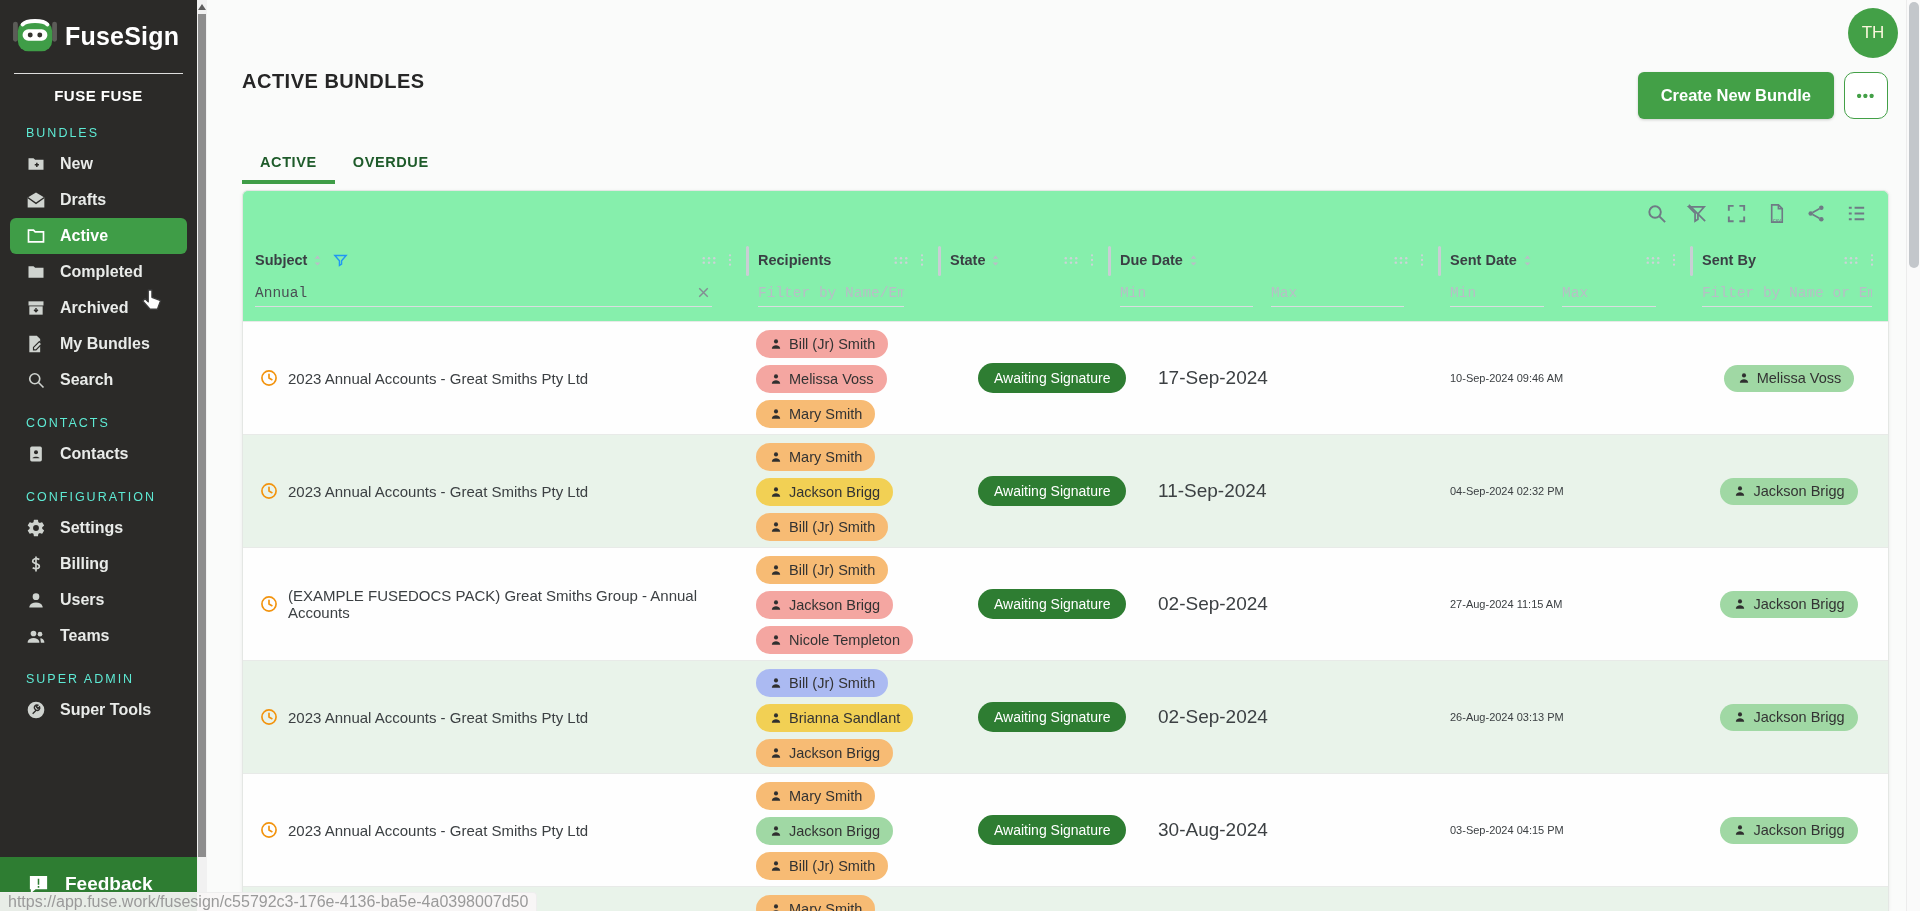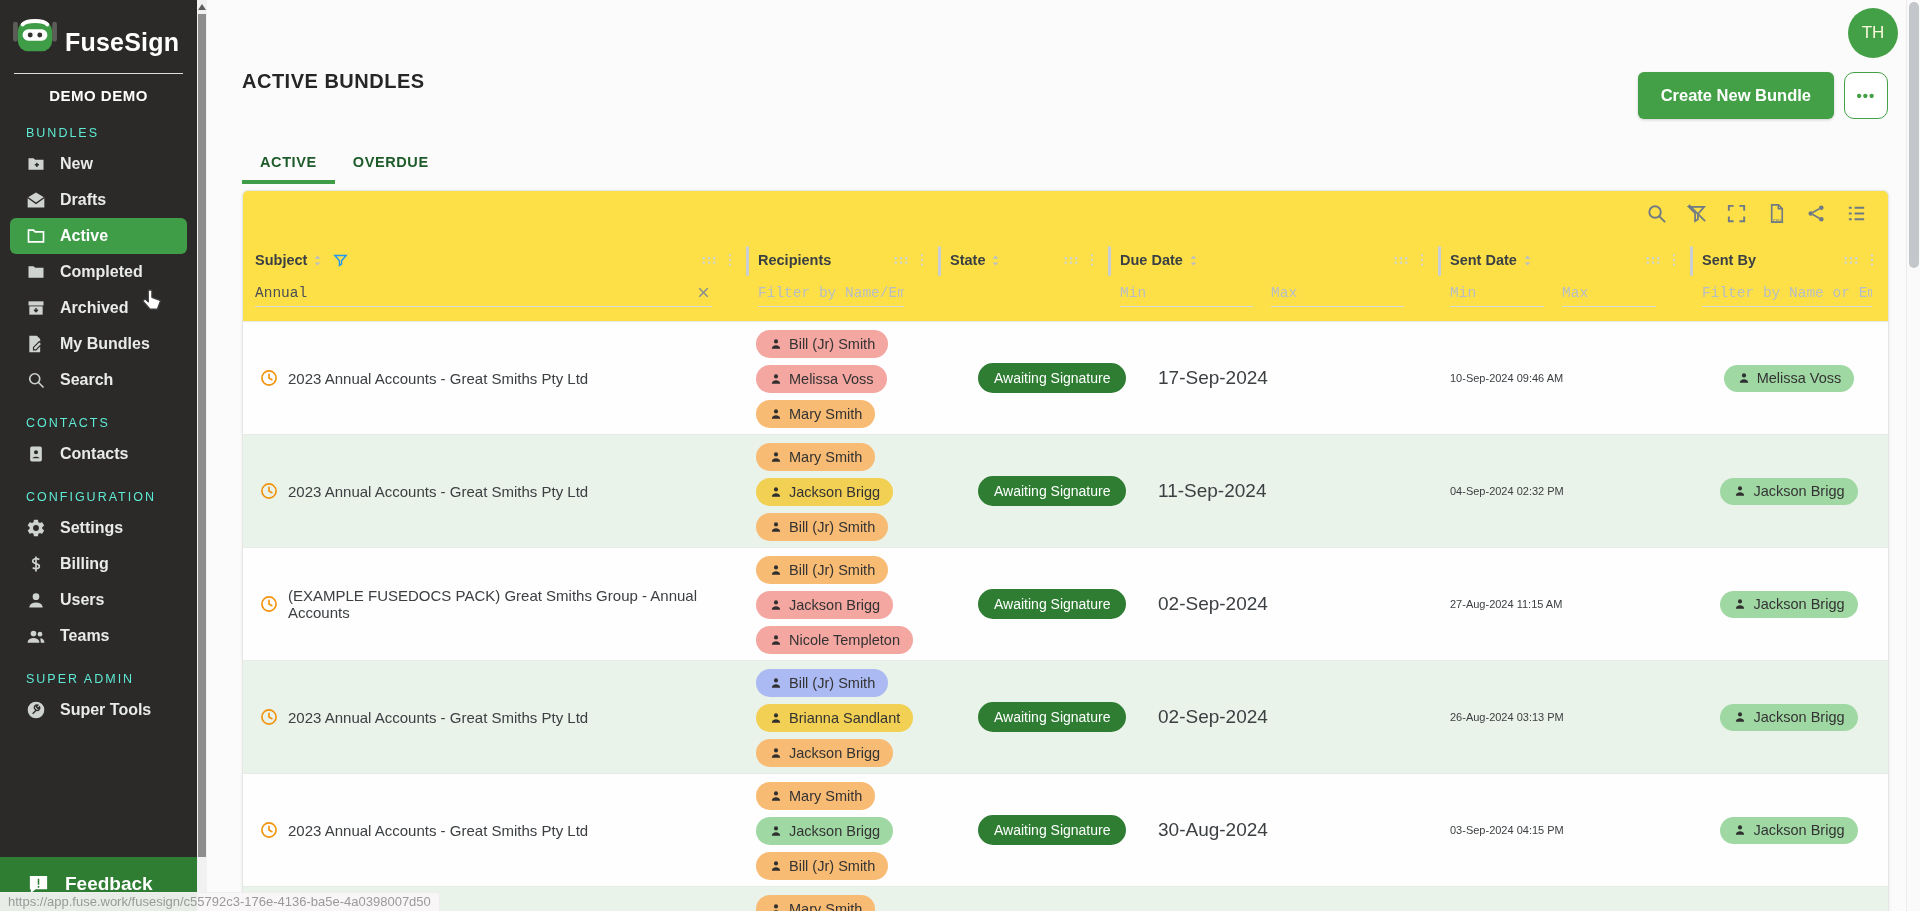--- a/index.html
+++ b/index.html
@@ -2,21 +2,21 @@
 <html><head>
 <meta charset="utf-8">
 <style>
   * { box-sizing: border-box; margin: 0; padding: 0; }
   html,body { width:1920px; height:911px; overflow:hidden; }
   body { font-family:"Liberation Sans", sans-serif; background:#fafbfa; }
   #app { position:relative; width:1920px; height:911px; overflow:hidden; background:#fafbfa; }
 
   
   .sidebar { position:absolute; left:0; top:0; width:197px; height:911px; background:#2b2a28; color:#e9ebe9; overflow:hidden; }
-  .logo-row { display:flex; align-items:flex-end; gap:7px; padding:15px 8px 16px 12px; }
+  .logo-row { display:flex; align-items:center; gap:7px; padding:15px 8px 16px 12px; }
   .logo-row svg { width:46px; height:42px; flex:0 0 auto; }
   .logo-text { font-size:25px; font-weight:700; color:#ffffff; letter-spacing:.2px; }
   .side-divider { border-top:1px solid #dedede; margin:0 14px; }
   .org-name { text-align:center; padding:13px 0 4px; font-size:15px; font-weight:700; color:#ffffff; letter-spacing:.5px; }
   .section-label { padding:18px 0 6px 26px; font-size:12.5px; letter-spacing:2px; color:#5eead4; }
   .nav-item { display:flex; align-items:center; gap:14px; padding:8px 10px 8px 26px; font-size:16px; font-weight:600; color:#e9ebe9; cursor:pointer; }
   .nav-item .icon { width:20px; height:20px; color:#cfd3cf; display:inline-flex; }
   .nav-item .icon svg { width:20px; height:20px; }
   .nav-item.active { margin:0 10px; padding-left:16px; border-radius:6px; background:#3f9d47; color:#ffffff; }
   .nav-item.active .icon { color:#ffffff; }
@@ -38,21 +38,21 @@
   .page-title { position:absolute; left:35px; top:70px; font-size:20px; font-weight:700; letter-spacing:.5px; color:#262626; }
   .head-actions { position:absolute; right:18px; top:72px; display:flex; gap:10px; }
   .create-btn { height:47px; padding:0 23px; background:#43a047; color:#ffffff; font-size:16.5px; font-weight:700; border:none; border-radius:6px; box-shadow:0 1px 3px rgba(0,0,0,.18); cursor:pointer; font-family:inherit; }
   .more-btn { width:44px; height:47px; background:#ffffff; border:1.5px solid #43a047; color:#43a047; border-radius:10px; font-size:15px; font-weight:700; letter-spacing:1px; cursor:pointer; font-family:inherit; }
 
   .tabs { position:absolute; left:35px; top:148px; display:flex; }
   .tab { height:36px; padding:6px 18px 0; font-size:14.5px; font-weight:700; letter-spacing:.6px; color:#1e5b2a; cursor:pointer; border-bottom:4px solid transparent; }
   .tab.active { border-bottom-color:#3f9d47; }
 
   
-  .panel { position:absolute; left:35px; right:17px; top:190px; height:721px; background:#fde047; border:1px solid #e4e7e4; border-bottom:none; border-radius:6px 6px 0 0; box-shadow:0 1px 4px rgba(0,0,0,.06); overflow:hidden; display:flex; flex-direction:column; }
+  .panel { position:absolute; left:35px; right:17px; top:190px; height:721px; background:#86efac; border:1px solid #e4e7e4; border-bottom:none; border-radius:6px 6px 0 0; box-shadow:0 1px 4px rgba(0,0,0,.06); overflow:hidden; display:flex; flex-direction:column; }
   .toolbar { height:45px; display:flex; align-items:center; justify-content:flex-end; gap:16px; padding-right:20px; }
   .tool-btn { background:none; border:none; width:24px; height:24px; padding:0; color:#6f7a85; cursor:pointer; }
   .tool-btn svg { width:23px; height:23px; }
 
   .thead { display:flex; height:85px; }
   .hcell { position:relative; padding:13px 6px 0 12px; }
   .hcell + .hcell::before { content:""; position:absolute; left:0; top:10px; width:3px; height:30px; background:#c9ced4; border-radius:2px; }
   .htitle { display:flex; align-items:center; height:22px; }
   .hlabel { font-size:14.5px; font-weight:700; color:#3a3f44; white-space:nowrap; }
   .sort-icon { width:15px; height:15px; margin-left:3px; flex:0 0 auto; }
@@ -88,21 +88,21 @@
   .c-yellow { background:#f2d054; }
   .c-blue   { background:#abbaf2; }
   .c-green  { background:#a0d8a4; }
   .cell-state { }
   .state-badge { margin-left:40px; background:#2e7d32; color:#ffffff; font-size:14px; padding:7px 16px; border-radius:16px; white-space:nowrap; }
   .cell-due { padding-left:50px; font-size:19px; color:#3c4043; }
   .cell-sent { padding-left:12px; font-size:11px; color:#3c4043; }
   .cell-sentby { justify-content:center; }
 
   
-  .url-tooltip { position:absolute; left:0; bottom:0; height:19px; background:rgba(248,246,246,.92); border:1px solid #eeeeee; border-bottom:none; border-left:none; border-top-right-radius:4px; color:#9a9a9a; font-size:13px; line-height:18px; padding:0 8px; white-space:nowrap; z-index:60; }
+  .url-tooltip { position:absolute; left:0; bottom:0; height:19px; background:rgba(248,246,246,.92); border:1px solid #eeeeee; border-bottom:none; border-left:none; border-top-right-radius:4px; color:#9a9a9a; font-size:16px; line-height:18px; padding:0 8px; white-space:nowrap; z-index:60; }
   .cursor-icon { position:absolute; left:140px; top:288px; width:22px; height:26px; z-index:50; pointer-events:none; }
 </style>
 </head>
 <body>
 
 <div id="app">
 
   <aside class="sidebar">
     <div class="logo-row">
       <svg viewBox="0 0 48 44">
@@ -110,21 +110,21 @@
         <rect x="42" y="7" width="5" height="21" rx="2.5" fill="#5c5c58"></rect>
         <rect x="6" y="6" width="36" height="32" rx="11" fill="#3f9d47"></rect>
         <path d="M11 10c4-5 22-5 26 0" stroke="#ffffff" stroke-width="4" fill="none" stroke-linecap="round"></path>
         <rect x="11" y="15" width="26" height="12" rx="6" fill="#ffffff"></rect>
         <circle cx="19" cy="21" r="2.6" fill="#35342f"></circle>
         <circle cx="29" cy="21" r="2.6" fill="#35342f"></circle>
       </svg>
       <span class="logo-text">FuseSign</span>
     </div>
     <div class="side-divider"></div>
-    <div class="org-name">DEMO DEMO</div>
+    <div class="org-name">FUSE FUSE</div>
     <nav id="side-nav">
         <div class="section-label">BUNDLES</div>
         <div class="nav-item">
           <span class="icon">
             <svg viewBox="0 0 24 24" fill="currentColor">
               <path d="M3 19V5h6l2 2h10v12H3z"></path>
               <path d="M13 10.5v5M10.5 13h5" stroke="#2b2a28" stroke-width="1.8" fill="none"></path>
             </svg>
           </span>
           <span>New</span>

